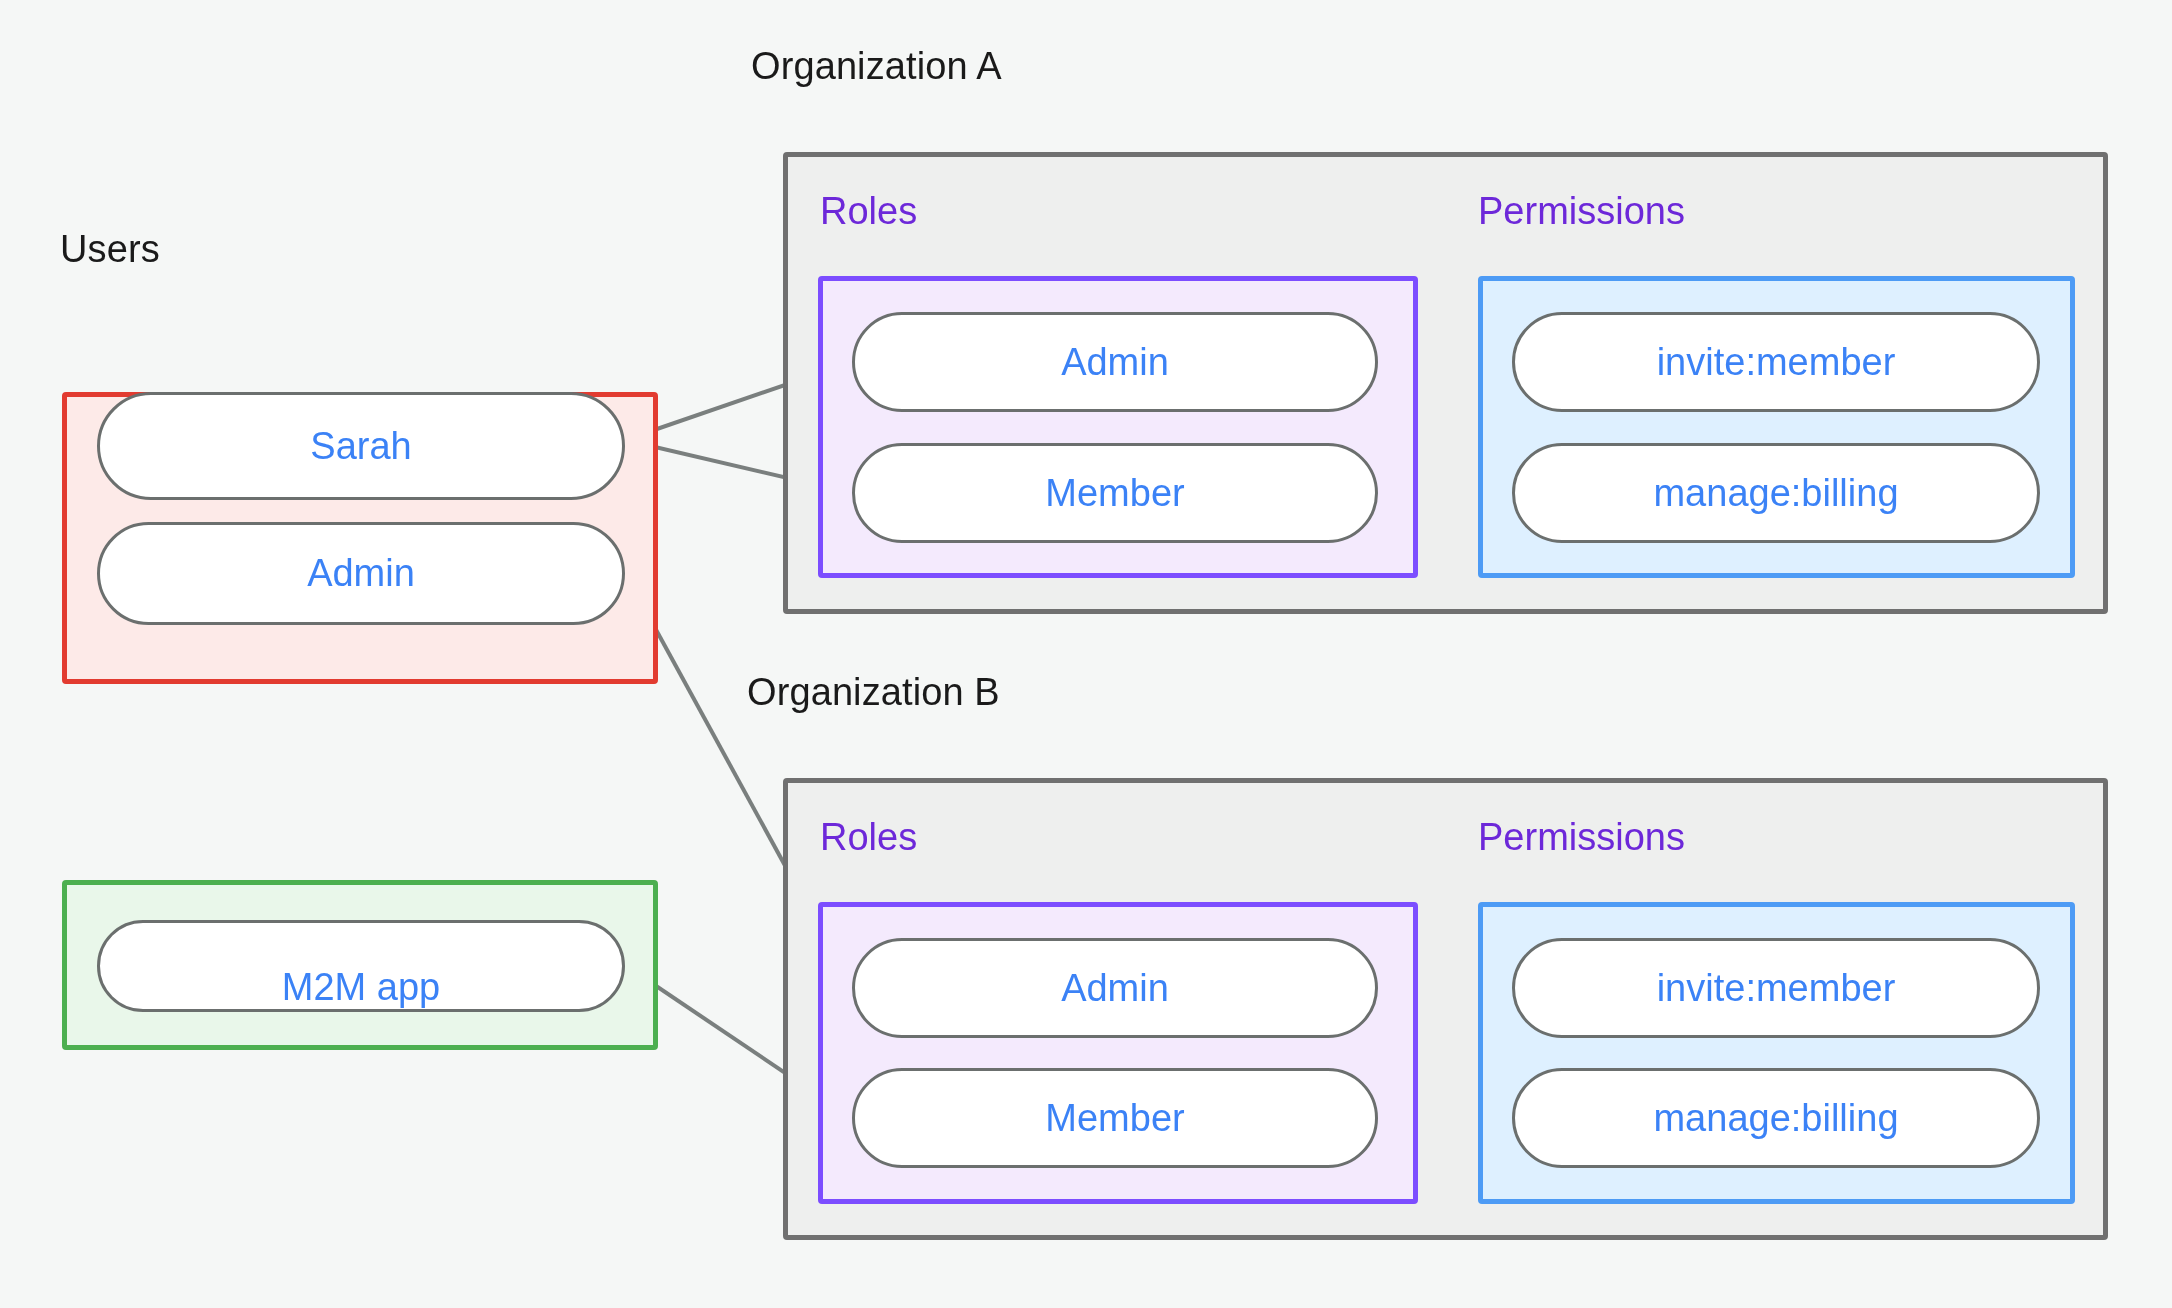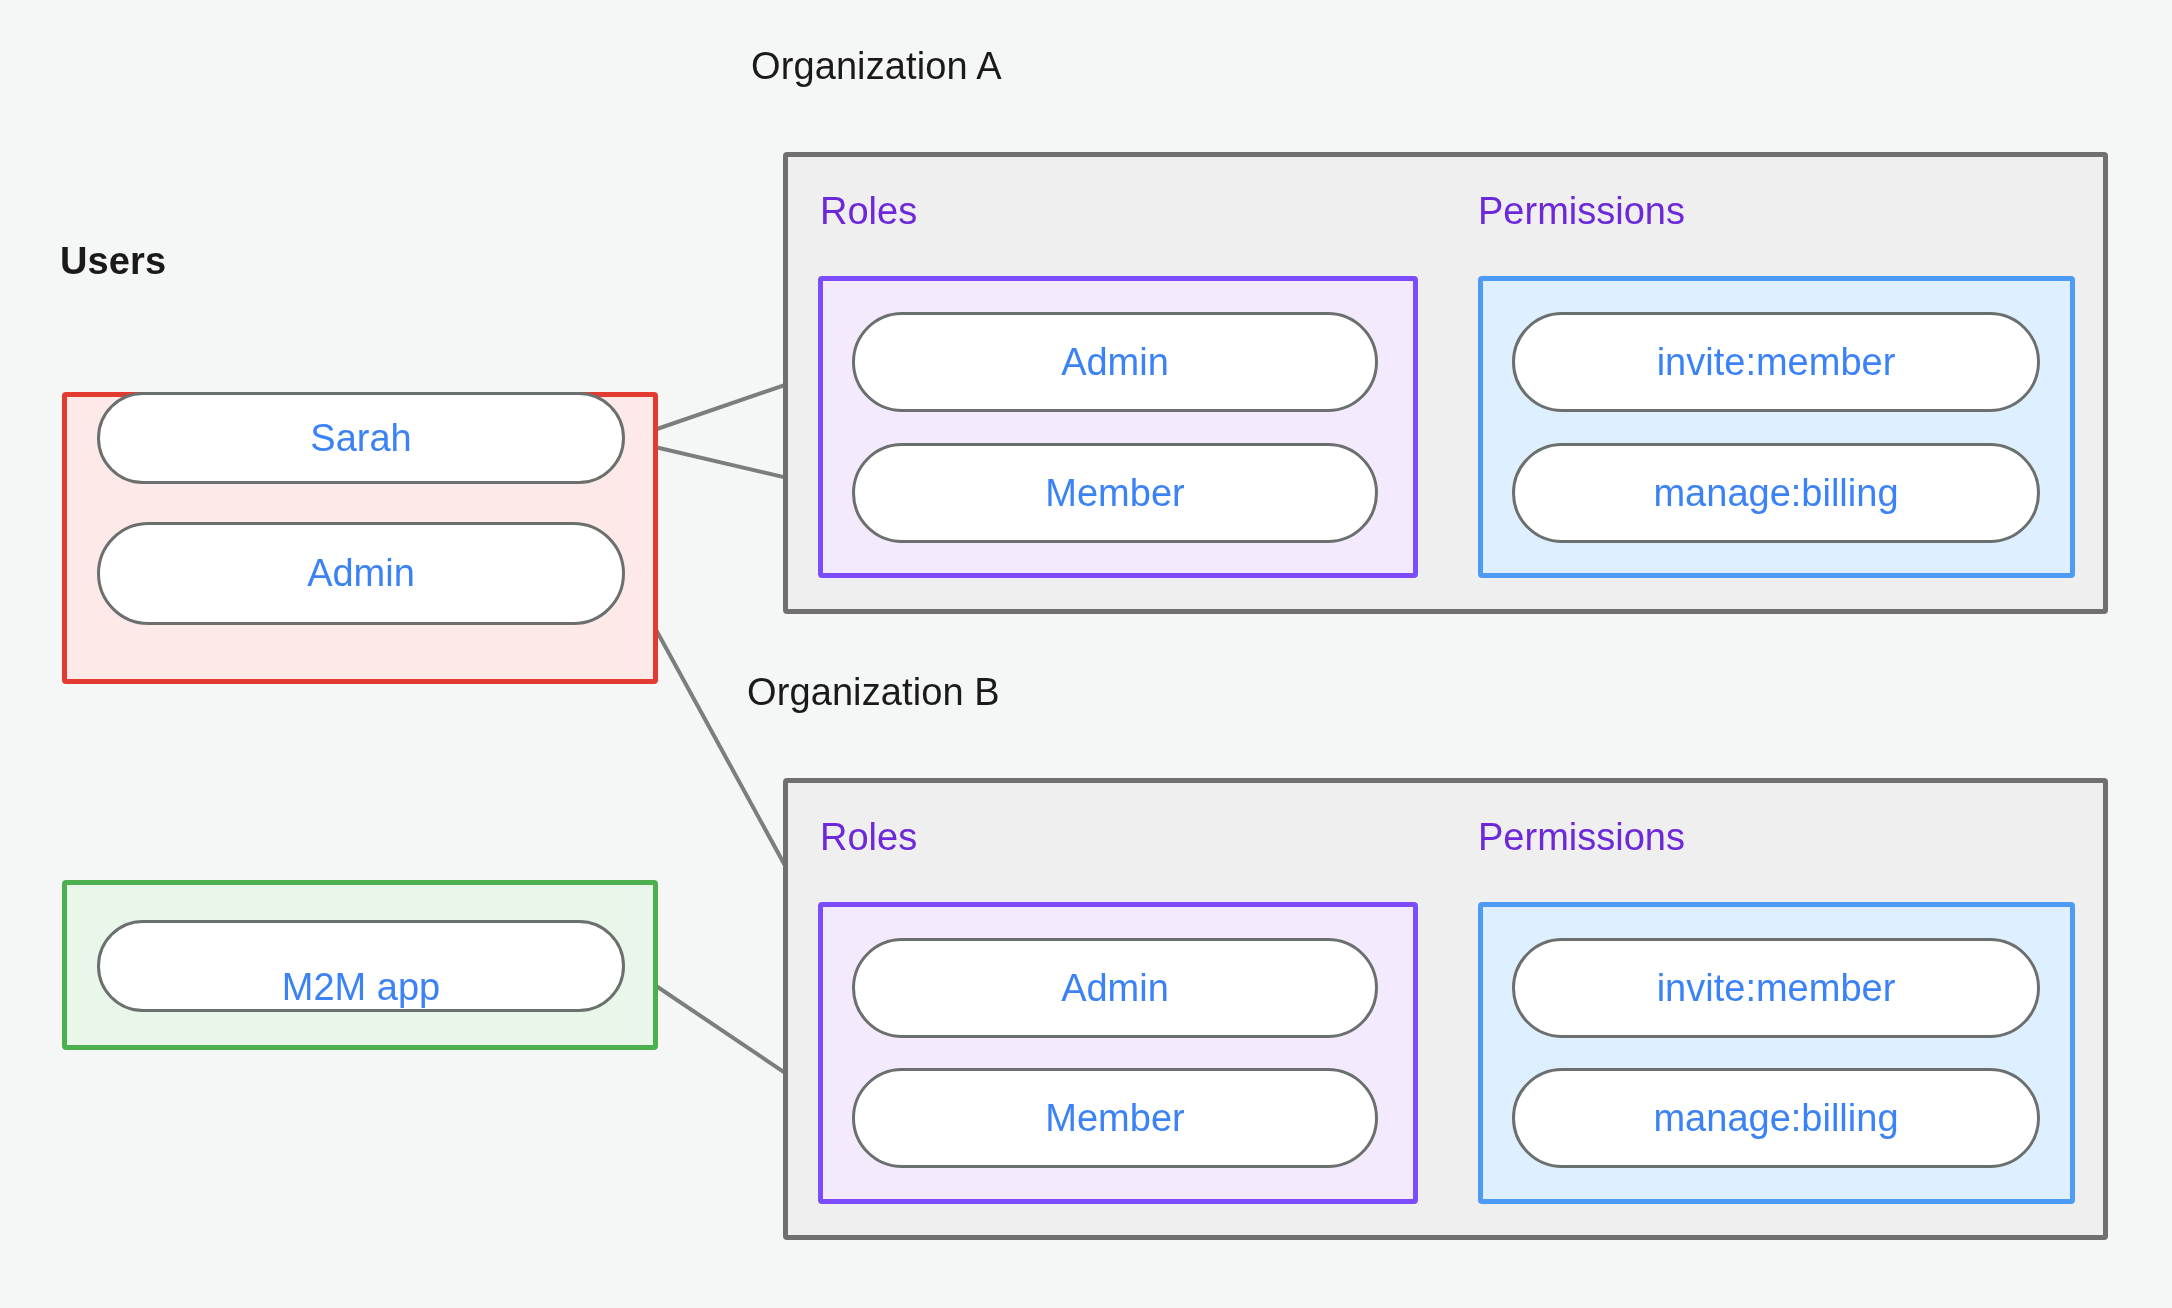--- a/index.html
+++ b/index.html
@@ -68,25 +68,25 @@
       <circle cx="852" cy="493" r="12"></circle>
       <circle cx="1512" cy="362" r="12"></circle>
       <circle cx="1512" cy="493" r="12"></circle>
       <circle cx="852" cy="988" r="12"></circle>
       <circle cx="852" cy="1118" r="12"></circle>
       <circle cx="1512" cy="988" r="12"></circle>
       <circle cx="1512" cy="1118" r="12"></circle>
     </g>
   </svg>
 
-  <div class="group-label" style="left:60px;top:240px;font-weight:bold;">Users</div>
+  <div class="group-label" style="left:60px;top:228px;">Users</div>
 
   <div class="group users-box" style="left:62px;top:392px;width:596px;height:292px;"></div>
 
-  <div class="pill" style="left:97px;top:392px;width:528px;height:92px;">
+  <div class="pill" style="left:97px;top:392px;width:528px;height:108px;">
     <span>Sarah</span>
   </div>
 
   <div class="pill" style="left:97px;top:522px;width:528px;height:103px;">
     <span>Admin</span>
   </div>
 
 
   <div class="group m2m-box" style="left:62px;top:880px;width:596px;height:170px;"></div>
 

